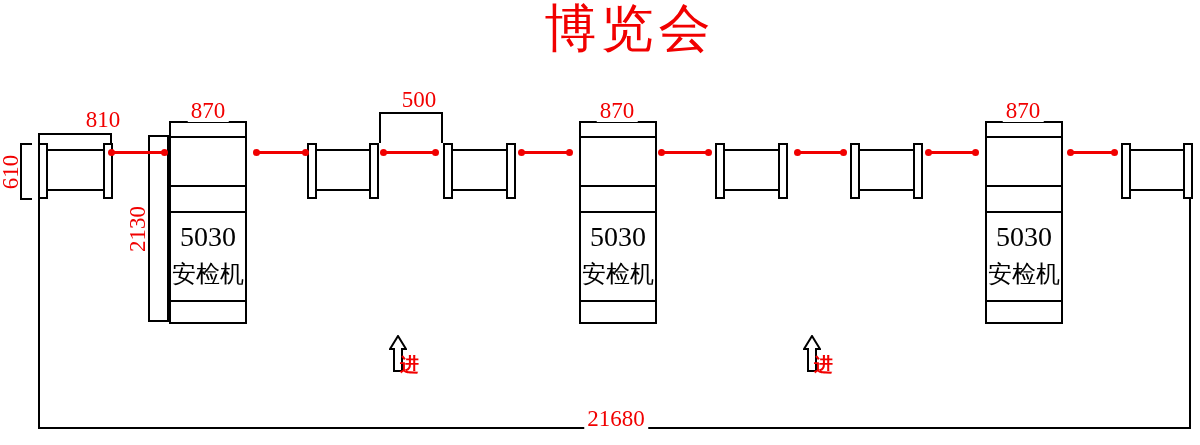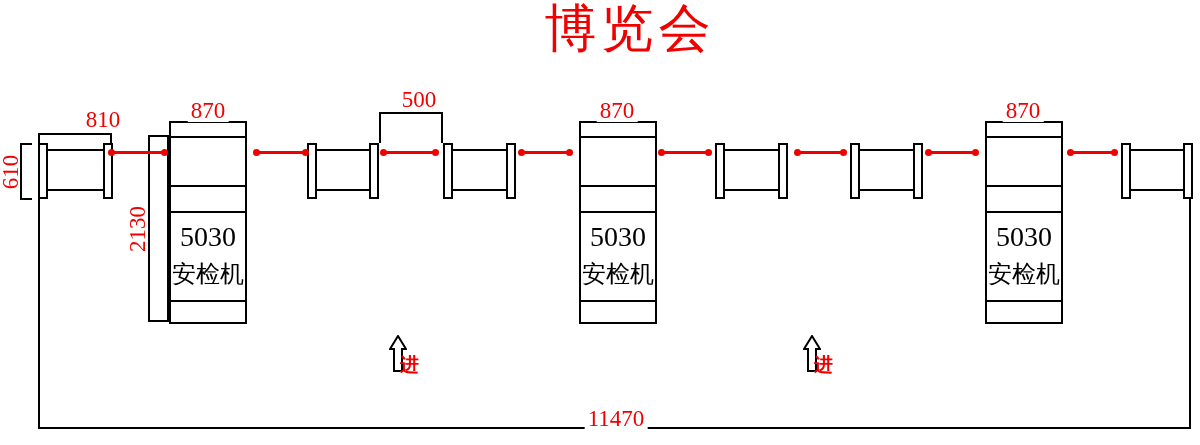--- a/index.html
+++ b/index.html
@@ -115,21 +115,21 @@
   <div class="dim-top" style="left:379px;top:112px;width:64px;height:31px;"></div>
   <div class="dim-left" style="left:20px;top:143px;width:12px;height:57px;"></div>
 
   <div class="dtext ctr" style="left:208px;top:100px;">870</div>
   <div class="dtext ctr" style="left:617px;top:100px;">870</div>
   <div class="dtext ctr" style="left:1023px;top:100px;">870</div>
   <div class="dtext ctr" style="left:74px;top:109px;margin-left:29px;">810</div>
   <div class="dtext ctr" style="left:411px;top:89px;margin-left:8px;">500</div>
   <div class="dtext rot" style="left:-29px;top:161px;width:80px;">610</div>
   <div class="dtext rot" style="left:88px;top:218px;width:100px;">2130</div>
-  <div class="dtext ctr" style="left:616px;top:408px;">11470</div>
+  <div class="dtext ctr" style="left:616px;top:408px;">21680</div>
 
   <div class="vline" style="left:38px;top:197px;height:232px;"></div>
   <div class="vline" style="left:1189px;top:197px;height:232px;"></div>
   <div class="hline" style="left:38px;top:427px;width:1153px;"></div>
 
   <svg class="arrow" style="left:389px;top:335px;" width="18" height="37" viewBox="0 0 18 37">
     <polygon points="9,1 17,14 13,14 13,36 5,36 5,14 1,14" fill="#ffffff" stroke="#000000" stroke-width="2"></polygon>
   </svg>
   <div class="entry-label" style="left:400px;top:352px;">进</div>
 

